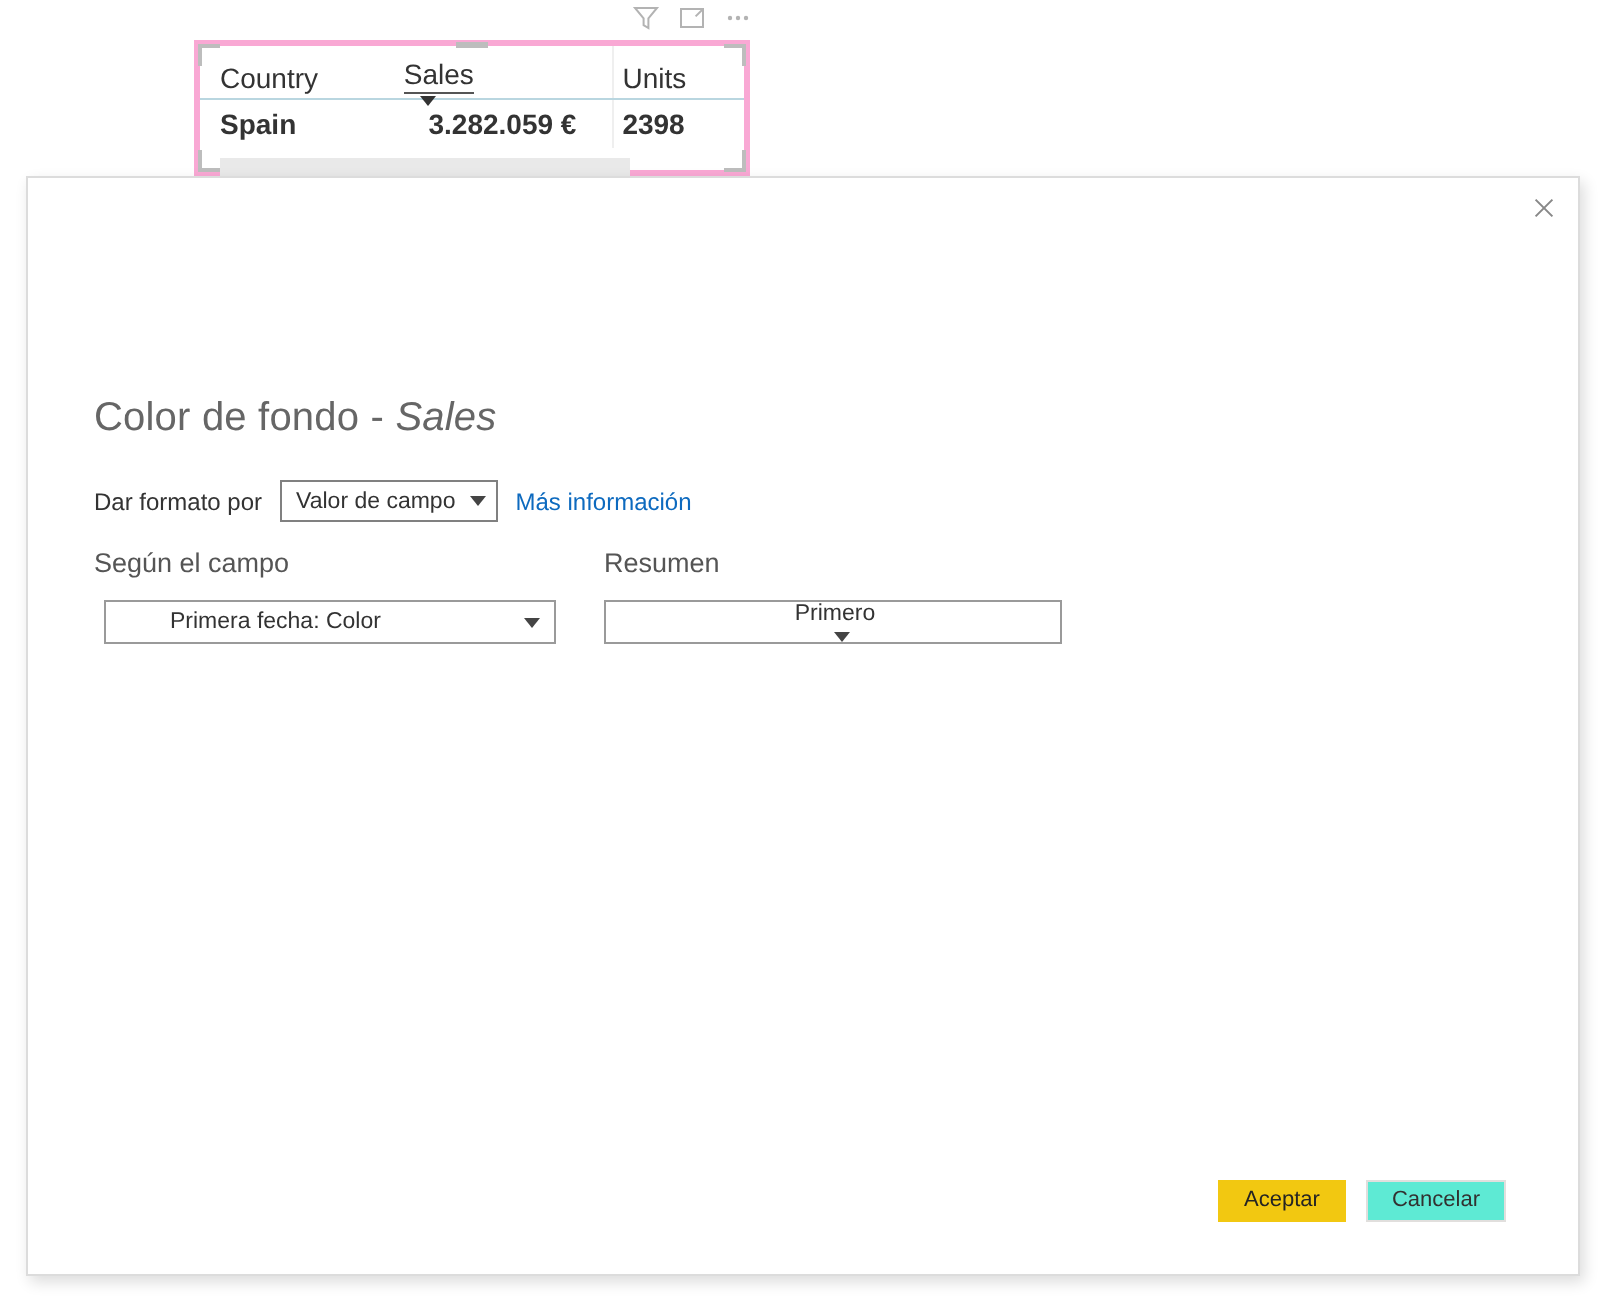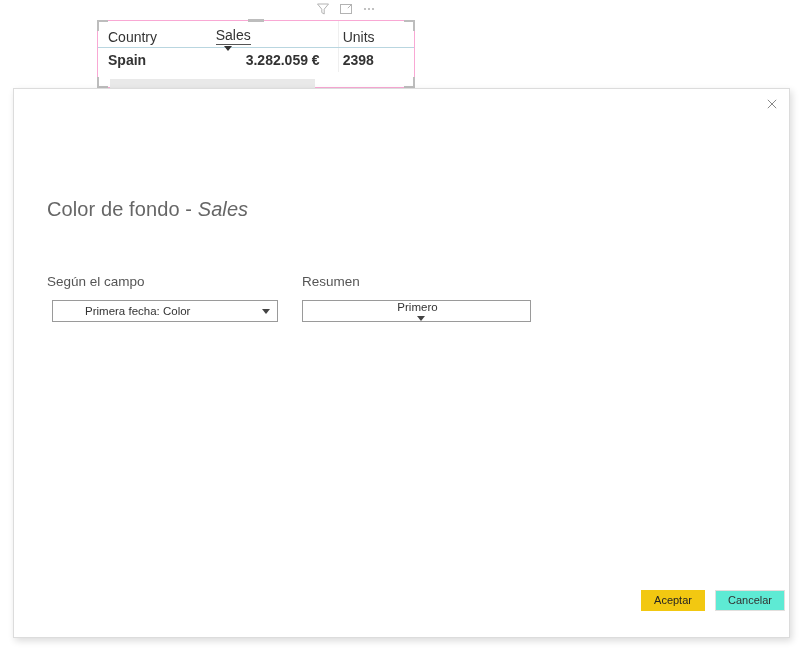--- a/index.html
+++ b/index.html
@@ -41,24 +41,24 @@
     display: block;
     color: #b3b3b3;
   }
   #visual-header .vh-icon svg { display: block; }
 
   
   #table-visual {
     position: absolute;
     left: 97px;
     top: 20px;
-    width: 318px;
+    width: 278px;
     height: 68px;
     background: #ffffff;
-    border: 1px solid #f9a8d4;
+    border: 3px solid #f9a8d4;
     box-sizing: border-box;
   }
   
   .handle {
     position: absolute;
     width: 9px;
     height: 9px;
     border-color: #bdbdbd;
     border-style: solid;
     border-width: 0;
@@ -231,21 +231,21 @@
     color: #333333;
     cursor: pointer;
     white-space: nowrap;
   }
   .big-select .val { flex: 1; overflow: hidden; text-overflow: ellipsis; }
   #select-field   { left: 38px;  top: 211px; width: 226px; padding-left: 32px; }
   #select-summary { left: 288px; top: 211px; width: 229px; flex-direction: column; }
 
   #dialog-footer {
     position: absolute;
-    right: 4px;
+    right: 36px;
     bottom: 26px;
     display: flex;
     align-items: center;
     gap: 10px;
   }
   .btn {
     box-sizing: border-box;
     min-width: 62px;
     height: 21px;
     font-size: 11px;
@@ -334,20 +334,28 @@
   <button id="dialog-close">
     <svg viewBox="0 0 10 10" width="10" height="10" stroke="currentColor" stroke-width="1" fill="none">
       <path d="M0.8 0.8 L9.2 9.2 M9.2 0.8 L0.8 9.2"></path>
     </svg>
   </button>
 
   <div id="dialog-title">
     <span>Color de fondo - </span><span class="ital">Sales</span>
   </div>
 
+  <div id="format-row">
+    <span class="lbl">Dar formato por</span>
+    <div class="sm-select" id="select-format-by">
+      <span class="val">Valor de campo</span>
+      <span class="caret"></span>
+    </div>
+    <a class="link" href="#">Más información</a>
+  </div>
 
   <div class="field-label" id="label-field">Según el campo</div>
   <div class="field-label" id="label-summary">Resumen</div>
 
   <div class="big-select" id="select-field">
     <span class="val">Primera fecha: Color</span>
     <span class="caret"></span>
   </div>
 
   <div class="big-select" id="select-summary">

